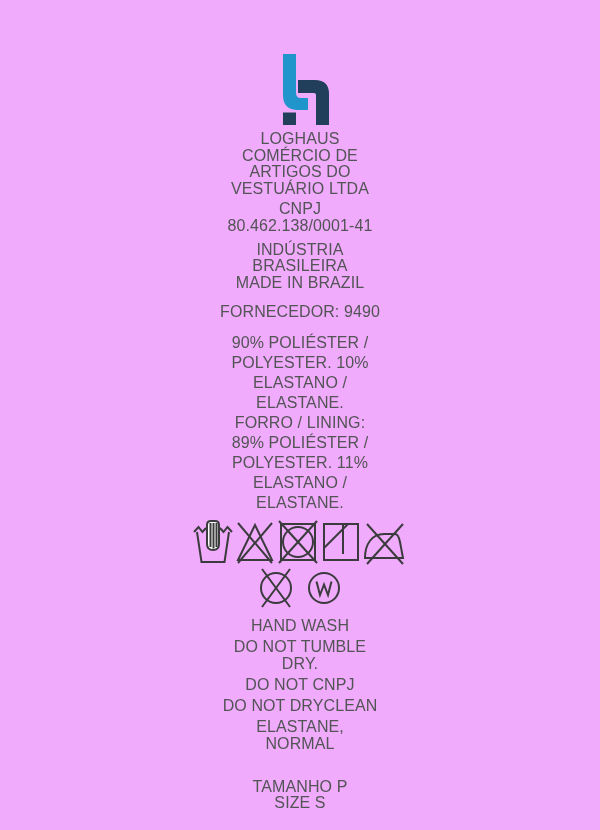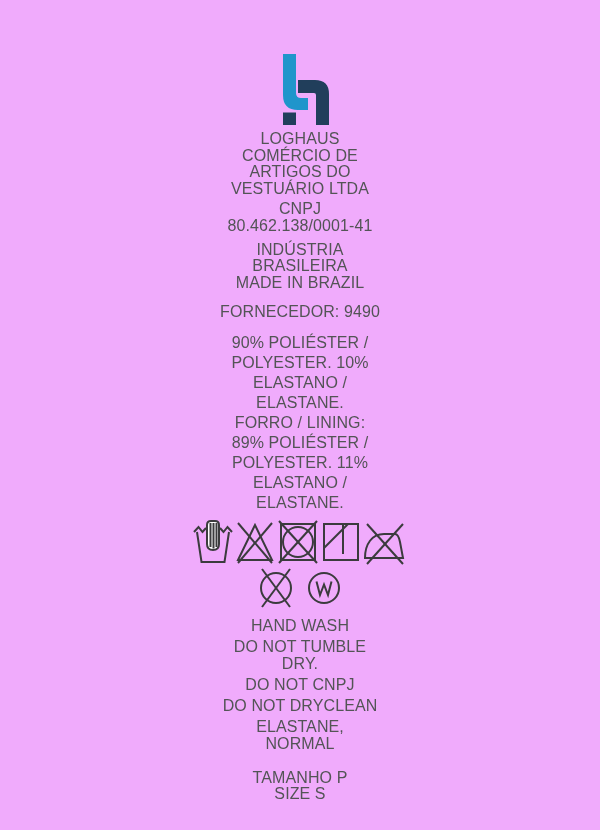--- a/index.html
+++ b/index.html
@@ -23,21 +23,21 @@
   .supplier{margin-top:13px;}
   .composition{margin-top:12px;line-height:20px;}
   .symbols-row{display:flex;justify-content:center;align-items:flex-start;color:#3B3B3D;}
   .symbols-row svg{display:block;}
   .row1{margin-top:4px;}
   .row1 svg{margin:0 1px;}
   .row2{margin-top:-3px;}
   .row2 svg{margin:0 2px;}
   .care-list{margin-top:6px;}
   .care-item{margin-bottom:4.5px;text-align:center;}
-  .size{margin-top:13px;}
+  .size{margin-top:22px;}
   .sym{stroke:currentColor;stroke-width:2;fill:none;}
   .sym-fill{stroke:currentColor;stroke-width:2;fill:#ffffff;}
 </style>
 </head>
 <body>
 
 <div class="label">
 
   <div class="logo">
     <svg width="58" height="74" viewBox="0 0 58 74">

